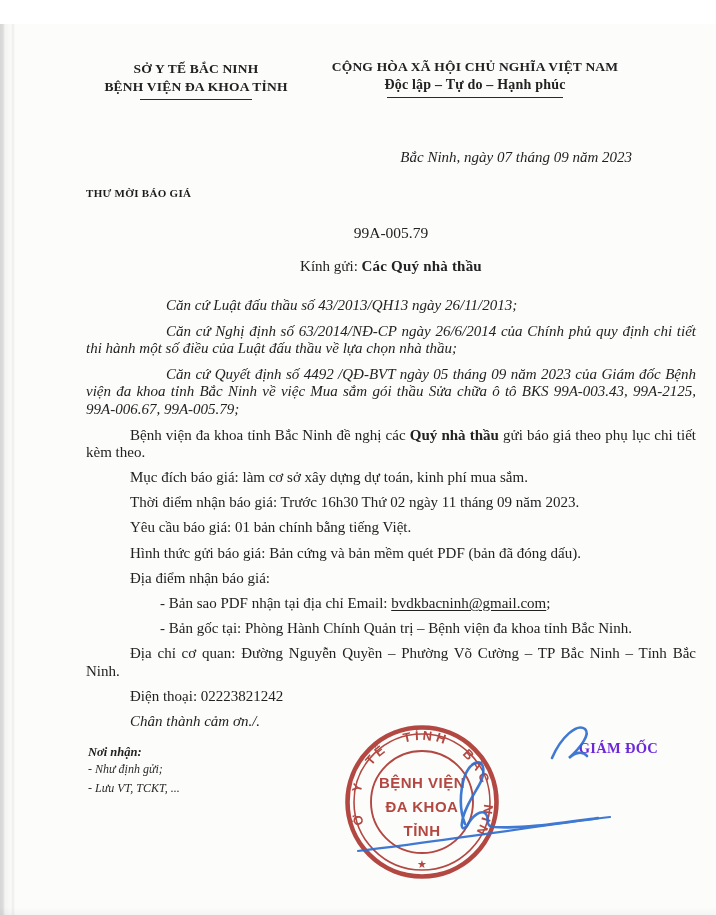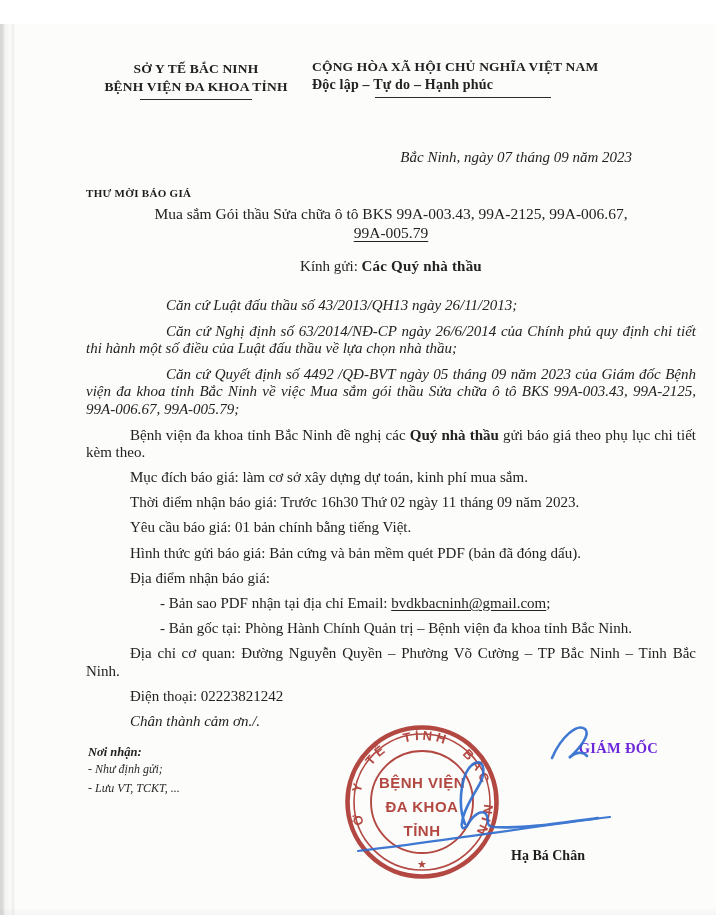--- a/index.html
+++ b/index.html
@@ -14,38 +14,38 @@
   .scan-edge-left{
     position:absolute;left:0;top:0;bottom:0;width:15px;
     background:linear-gradient(90deg,#d6d6d6 0px,#dcdcdc 3px,#f4f4f3 5px,#fafaf9 11px,#ededec 13px,#fcfcfb 15px);
   }
   .scan-edge-bottom{
     position:absolute;left:0;right:0;bottom:0;height:8px;
     background:linear-gradient(180deg,rgba(0,0,0,0) 0,rgba(0,0,0,0.03) 100%);
   }
   .header{position:relative;height:76px;margin-top:34px;}
   .hdr-left{position:absolute;left:56px;top:2px;width:280px;text-align:center;}
-  .hdr-right{position:absolute;left:312px;top:0;width:302px;text-align:left;}
+  .hdr-right{position:absolute;left:324px;top:0;width:302px;text-align:center;}
   .hdr-line1{font-weight:bold;font-size:13.5px;line-height:18px;letter-spacing:.2px;}
   .hdr-line2{font-weight:bold;font-size:13.5px;line-height:18px;letter-spacing:.2px;}
   .hdr-right .hdr-line2{font-size:14px;}
   .rule{height:1.2px;background:#2b2b2b;margin:3px auto 0;}
   .rule-left{width:112px;}
   .rule-right{width:176px;}
   .dateline{
     margin:15px 84px 0 0;text-align:right;
     font-style:italic;font-size:15px;color:#1f1f1f;
   }
   .doc{margin:0 20px 0 86px;}
   .title{
     margin-top:21px;text-align:left;font-weight:bold;font-size:11px;
     letter-spacing:.3px;color:#1d1d1d;
   }
   .subtitle{margin-top:5px;text-align:center;font-size:15.5px;line-height:19px;}
-  .subtitle .u{text-decoration:underline;text-underline-offset:3px;}
+  .subtitle .u{text-underline-offset:3px;}
   .salutation{margin-top:16px;text-align:center;font-size:15px;}
   .salutation b{letter-spacing:.2px;}
   .bodytext{margin-top:22px;text-align:justify;}
   .bodytext p{margin:0 0 7.5px;font-size:15px;line-height:17.6px;}
   p.legal{font-style:italic;text-indent:80px;margin-bottom:8px;}
   p.ind{text-indent:44px;}
   p.dash{margin-left:74px;text-indent:0;}
   p.thanks{font-style:italic;text-indent:44px;}
   .email{text-decoration:underline;text-underline-offset:2px;}
   .sign-area{position:relative;height:225px;margin-top:2px;}
@@ -88,21 +88,21 @@
       <div class="hdr-line2">Độc lập – Tự do – Hạnh phúc</div>
       <div class="rule rule-right"></div>
     </div>
   </div>
 
   <div class="dateline">Bắc Ninh, ngày 07 tháng 09 năm 2023</div>
 
   <div class="doc">
     <div class="title">THƯ MỜI BÁO GIÁ</div>
     <div class="subtitle">
-      <span>Mua sắm Gói thầu Sửa chữa ô tô BKS 99A-003.43, 99A-2125, 99A-006.67,</span><br>
+      <br>
       <span class="u">99A-005.79</span>
     </div>
     <div class="salutation">
       <span>Kính gửi: </span><b>Các Quý nhà thầu</b>
     </div>
 
     <div class="bodytext">
       <p class="legal">Căn cứ Luật đấu thầu số 43/2013/QH13 ngày 26/11/2013;</p>
       <p class="legal">Căn cứ Nghị định số 63/2014/NĐ-CP ngày 26/6/2014 của Chính phủ quy định chi tiết thi hành một số điều của Luật đấu thầu về lựa chọn nhà thầu;</p>
       <p class="legal">Căn cứ Quyết định số 4492 /QĐ-BVT ngày 05 tháng 09 năm 2023 của Giám đốc Bệnh viện đa khoa tỉnh Bắc Ninh về việc Mua sắm gói thầu Sửa chữa ô tô BKS 99A-003.43, 99A-2125, 99A-006.67, 99A-005.79;</p>
@@ -120,21 +120,20 @@
     </div>
 
     <div class="sign-area">
       <div class="noi-nhan">
         <div class="noi-nhan-label">Nơi nhận:</div>
         <div class="noi-nhan-item">- Như định gửi;</div>
         <div class="noi-nhan-item">- Lưu VT, TCKT, ...</div>
       </div>
 
       <div class="signer-title">GIÁM ĐỐC</div>
-      <div class="signer-name">Hạ Bá Chân</div>
 
       <svg class="seal-svg" width="390" height="240" viewBox="0 0 390 240">
 
         <g opacity="0.88">
           <circle cx="92" cy="94" r="74.5" fill="none" stroke="#a93029" stroke-width="4.6"></circle>
           <circle cx="92" cy="94" r="68" fill="none" stroke="#a93029" stroke-width="1.6"></circle>
           <circle cx="92" cy="94" r="51" fill="none" stroke="#a93029" stroke-width="1.9"></circle>
           <path id="ringPath" d="M 35.8 120.2 A 62 62 0 1 1 148.2 120.2" fill="none"></path>
           <g transform="rotate(6 92 94)">
             <text class="stamp-ring-text" fill="#a93029">

